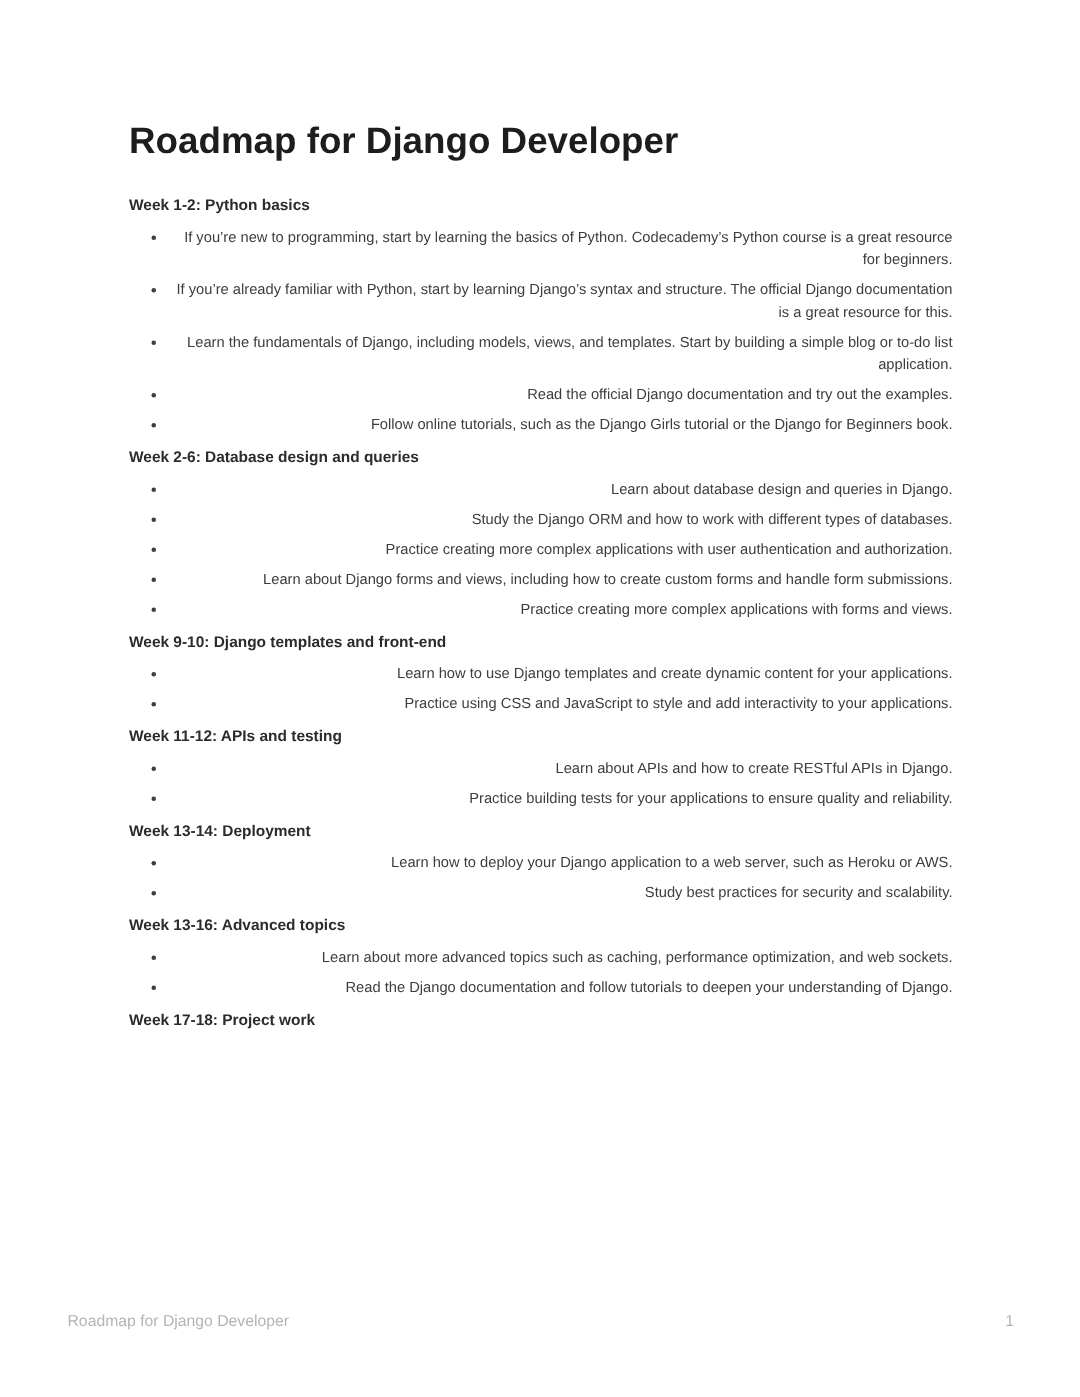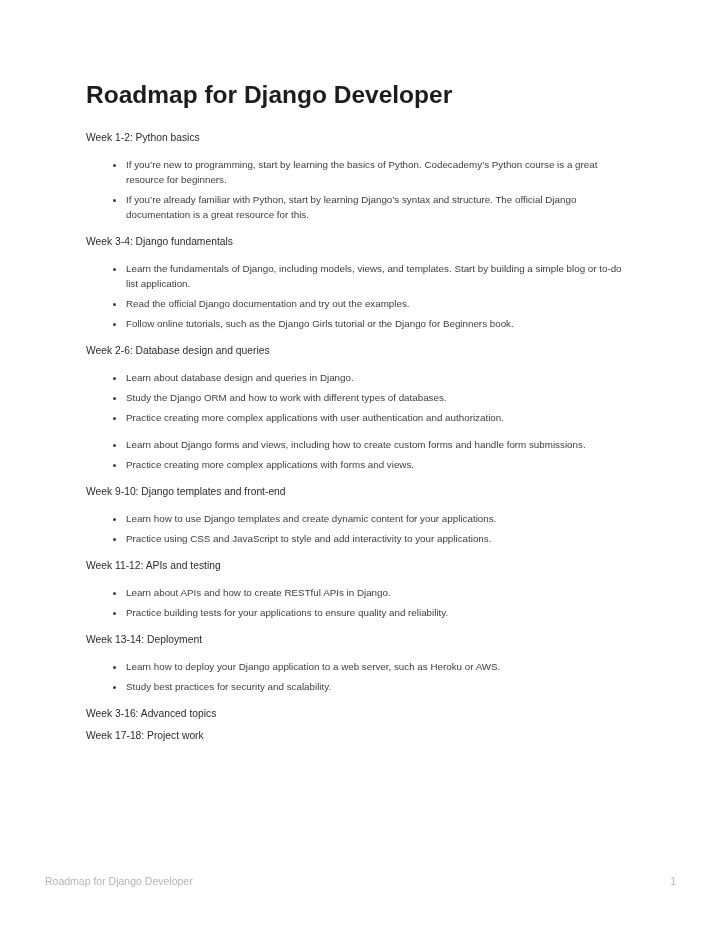--- a/index.html
+++ b/index.html
@@ -22,28 +22,29 @@
   .doc-title {
     font-size: 24.5px;
     line-height: 26px;
     font-weight: bold;
     color: #1d1d1d;
     margin: 0 0 22px 0;
   }
   .section-heading {
     font-size: 10.3px;
     line-height: 15px;
-    font-weight: normal;
+    font-weight: bold;
     color: #2b2b2b;
     margin: 7px 0 6px 0;
   }
   ul.bullets {
-    margin: 12px;
+    margin: 0;
     padding: 0 0 0 27px;
     list-style: disc;
+    text-align: right;
   }
   ul.bullets li {
     font-size: 9.8px;
     line-height: 15px;
     color: #3d3d3d;
     margin: 0 0 5px 0;
     padding-left: 1px;
   }
   ul.bullets li::marker {
     color: #3d3d3d;
@@ -70,21 +71,20 @@
 
   <section>
     <h3 class="section-heading">Week 1-2: Python basics</h3>
     <ul class="bullets">
       <li>If you’re new to programming, start by learning the basics of Python. Codecademy’s Python course is a great resource for beginners.</li>
       <li>If you’re already familiar with Python, start by learning Django’s syntax and structure. The official Django documentation is a great resource for this.</li>
     </ul>
   </section>
 
   <section>
-    <h3 class="section-heading">Week 3-4: Django fundamentals</h3>
     <ul class="bullets">
       <li>Learn the fundamentals of Django, including models, views, and templates. Start by building a simple blog or to-do list application.</li>
       <li>Read the official Django documentation and try out the examples.</li>
       <li>Follow online tutorials, such as the Django Girls tutorial or the Django for Beginners book.</li>
     </ul>
   </section>
 
   <section>
     <h3 class="section-heading">Week 2-6: Database design and queries</h3>
     <ul class="bullets">
@@ -119,21 +119,25 @@
 
   <section>
     <h3 class="section-heading">Week 13-14: Deployment</h3>
     <ul class="bullets">
       <li>Learn how to deploy your Django application to a web server, such as Heroku or AWS.</li>
       <li>Study best practices for security and scalability.</li>
     </ul>
   </section>
 
   <section>
-    <h3 class="section-heading">Week 3-16: Advanced topics</h3>
+    <h3 class="section-heading">Week 13-16: Advanced topics</h3>
+    <ul class="bullets">
+      <li>Learn about more advanced topics such as caching, performance optimization, and web sockets.</li>
+      <li>Read the Django documentation and follow tutorials to deepen your understanding of Django.</li>
+    </ul>
   </section>
 
   <section>
     <h3 class="section-heading">Week 17-18: Project work</h3>
   </section>
 
 </main>
 
 <footer class="footer">
   <span>Roadmap for Django Developer</span>

